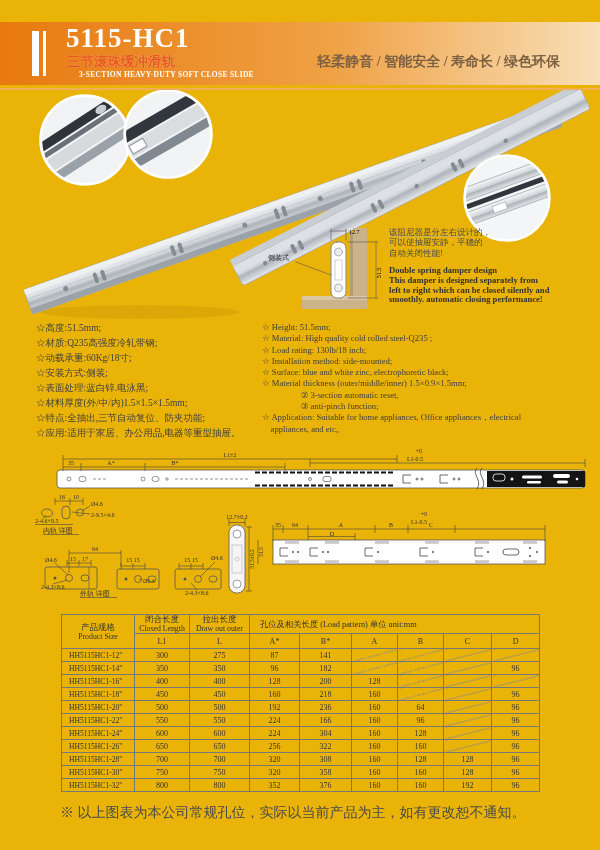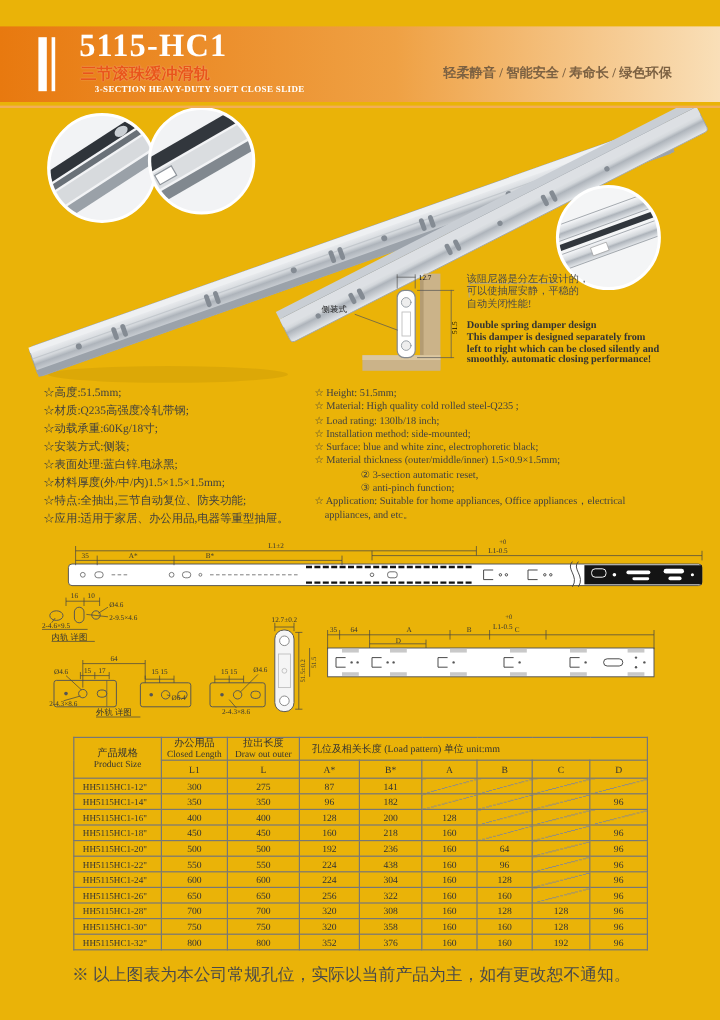--- a/index.html
+++ b/index.html
@@ -9,21 +9,21 @@
   
   .banner{position:absolute;left:0;top:22px;width:600px;height:63px;
           background:linear-gradient(90deg,#e8790f 0%,#efa144 55%,#f9dfb8 100%);}
   .bar1{position:absolute;left:32px;top:9px;width:7px;height:45px;background:#fff;}
   .bar2{position:absolute;left:43px;top:9px;width:3px;height:45px;background:#fff;}
   .model-title{position:absolute;left:66px;top:1px;margin:0;font-size:27px;font-weight:bold;
                color:#fff;letter-spacing:1px;}
   .sub-cn{position:absolute;left:67px;top:31px;font-size:13.5px;font-weight:bold;color:#e9561a;
           text-shadow:0 0 1px rgba(255,255,255,.55);}
   .sub-en{position:absolute;left:79px;top:48px;font-size:7.5px;font-weight:bold;color:#fff;letter-spacing:.3px;}
-  .tagline{position:absolute;right:40px;top:31px;font-size:11px;font-weight:bold;color:#7c6142;text-align:right;}
+  .tagline{position:absolute;right:40px;top:31px;font-size:14px;font-weight:bold;color:#7c6142;text-align:right;}
   .banner-line{position:absolute;left:0;top:88px;width:600px;height:2px;background:#f2ae57;}
 
   
   .photo-svg{position:absolute;left:0;top:90px;}
   .damper{position:absolute;left:389px;top:227px;width:210px;}
   .damper .cn-lines{font-size:8.5px;line-height:10.4px;color:#4a4a4a;}
   .damper .en-lines{margin-top:8px;font-size:8.6px;line-height:9.7px;font-weight:bold;color:#333;}
 
   
   .specs-cn{position:absolute;left:36px;top:321px;font-size:9.5px;line-height:15px;color:#404040;}
@@ -461,21 +461,21 @@
         <col style="width:48px">
         <col style="width:48px">
     </colgroup>
     <thead>
       <tr class="r1">
         <th rowspan="2">
           <div class="th-cn">产品规格</div>
           <div class="th-en">Product Size</div>
         </th>
         <th>
-          <div class="th-cn">办公用品</div>
+          <div class="th-cn">闭合长度</div>
           <div class="th-en">Closed Length</div>
         </th>
         <th>
           <div class="th-cn">拉出长度</div>
           <div class="th-en">Draw out outer</div>
         </th>
         <th colspan="6" class="hole-title">孔位及相关长度 (Load pattern)  单位 unit:mm</th>
       </tr>
       <tr class="r2">
         <th>L1</th>
@@ -542,21 +542,21 @@
           <td>160</td>
           <td>64</td>
           <td class="diag"></td>
           <td>96</td>
         </tr>
         <tr>
           <td class="model">HH5115HC1-22"</td>
           <td>550</td>
           <td>550</td>
           <td>224</td>
-          <td>438</td>
+          <td>166</td>
           <td>160</td>
           <td>96</td>
           <td class="diag"></td>
           <td>96</td>
         </tr>
         <tr>
           <td class="model">HH5115HC1-24"</td>
           <td>600</td>
           <td>600</td>
           <td>224</td>

